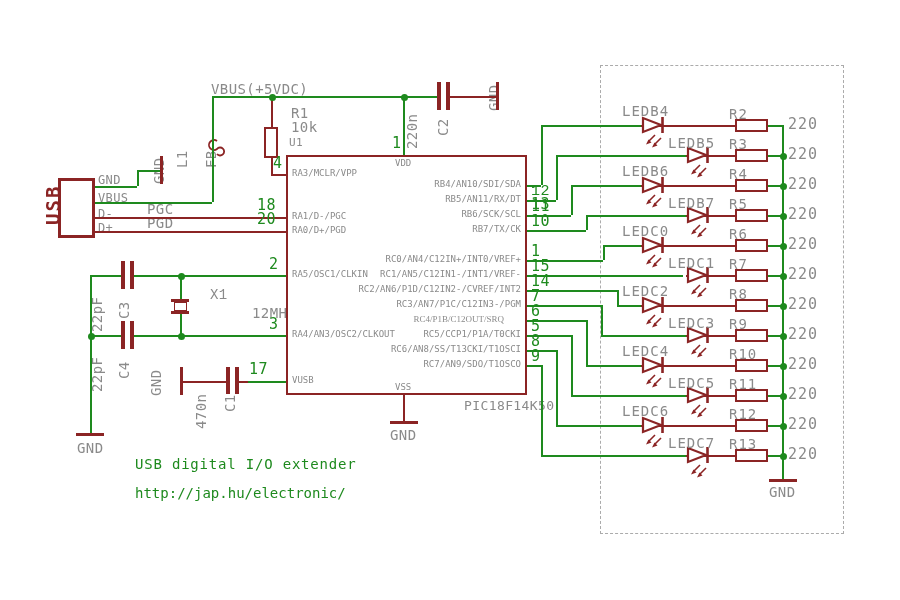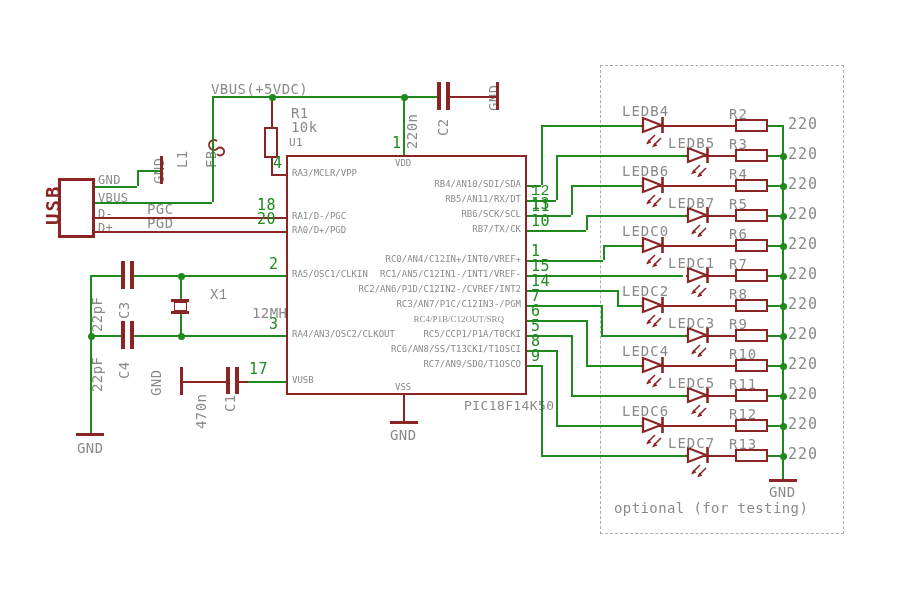--- a/index.html
+++ b/index.html
@@ -67,21 +67,22 @@
   <span class="t vt" style="left:208px;top:415px;">470n</span>
   <span class="t vt" style="left:237px;top:398px;">C1</span>
 
   <div class="box" style="left:286px;top:155px;width:241px;height:240px;border:2px solid #8b2424;"></div>
   <span class="t" style="left:289px;top:136px;font-size:11px;">U1</span>
   <span class="t" style="left:464px;top:399px;font-size:13px;">PIC18F14K50</span>
   <span class="ic-lbl" style="position:absolute;left:395px;top:158px;">VDD</span>
   <span class="ic-lbl" style="position:absolute;left:395px;top:382px;">VSS</span>
   <span class="g" style="left:392px;top:136px;">1</span>
 
-  <span class="t" style="left:614px;top:501px;">optional (for testing)</span>
+  <span class="g" style="left:135px;top:457px;font-size:14px;letter-spacing:.8px;">USB digital I/O extender</span>
+  <span class="g" style="left:135px;top:486px;font-size:14px;letter-spacing:0;">http://jap.hu/electronic/</span>
 
 <div class="w" style="left: 212px; top: 96px; width: 225px; height: 2px; background: rgb(30, 138, 30);"></div>
     <div class="w" style="left: 212px; top: 96px; width: 2px; height: 106px; background: rgb(30, 138, 30);"></div>
     <div class="w" style="left: 95px; top: 202px; width: 117px; height: 2px; background: rgb(30, 138, 30);"></div>
     <div class="w" style="left: 95px; top: 186px; width: 42px; height: 2px; background: rgb(30, 138, 30);"></div>
     <div class="w" style="left: 137px; top: 170px; width: 2px; height: 16px; background: rgb(30, 138, 30);"></div>
     <div class="w" style="left: 137px; top: 170px; width: 23px; height: 2px; background: rgb(30, 138, 30);"></div>
     <div class="w" style="left: 403px; top: 96px; width: 2px; height: 59px; background: rgb(30, 138, 30);"></div>
     <div class="w" style="left: 90px; top: 275px; width: 31px; height: 2px; background: rgb(30, 138, 30);"></div>
     <div class="w" style="left: 134px; top: 275px; width: 152px; height: 2px; background: rgb(30, 138, 30);"></div>

